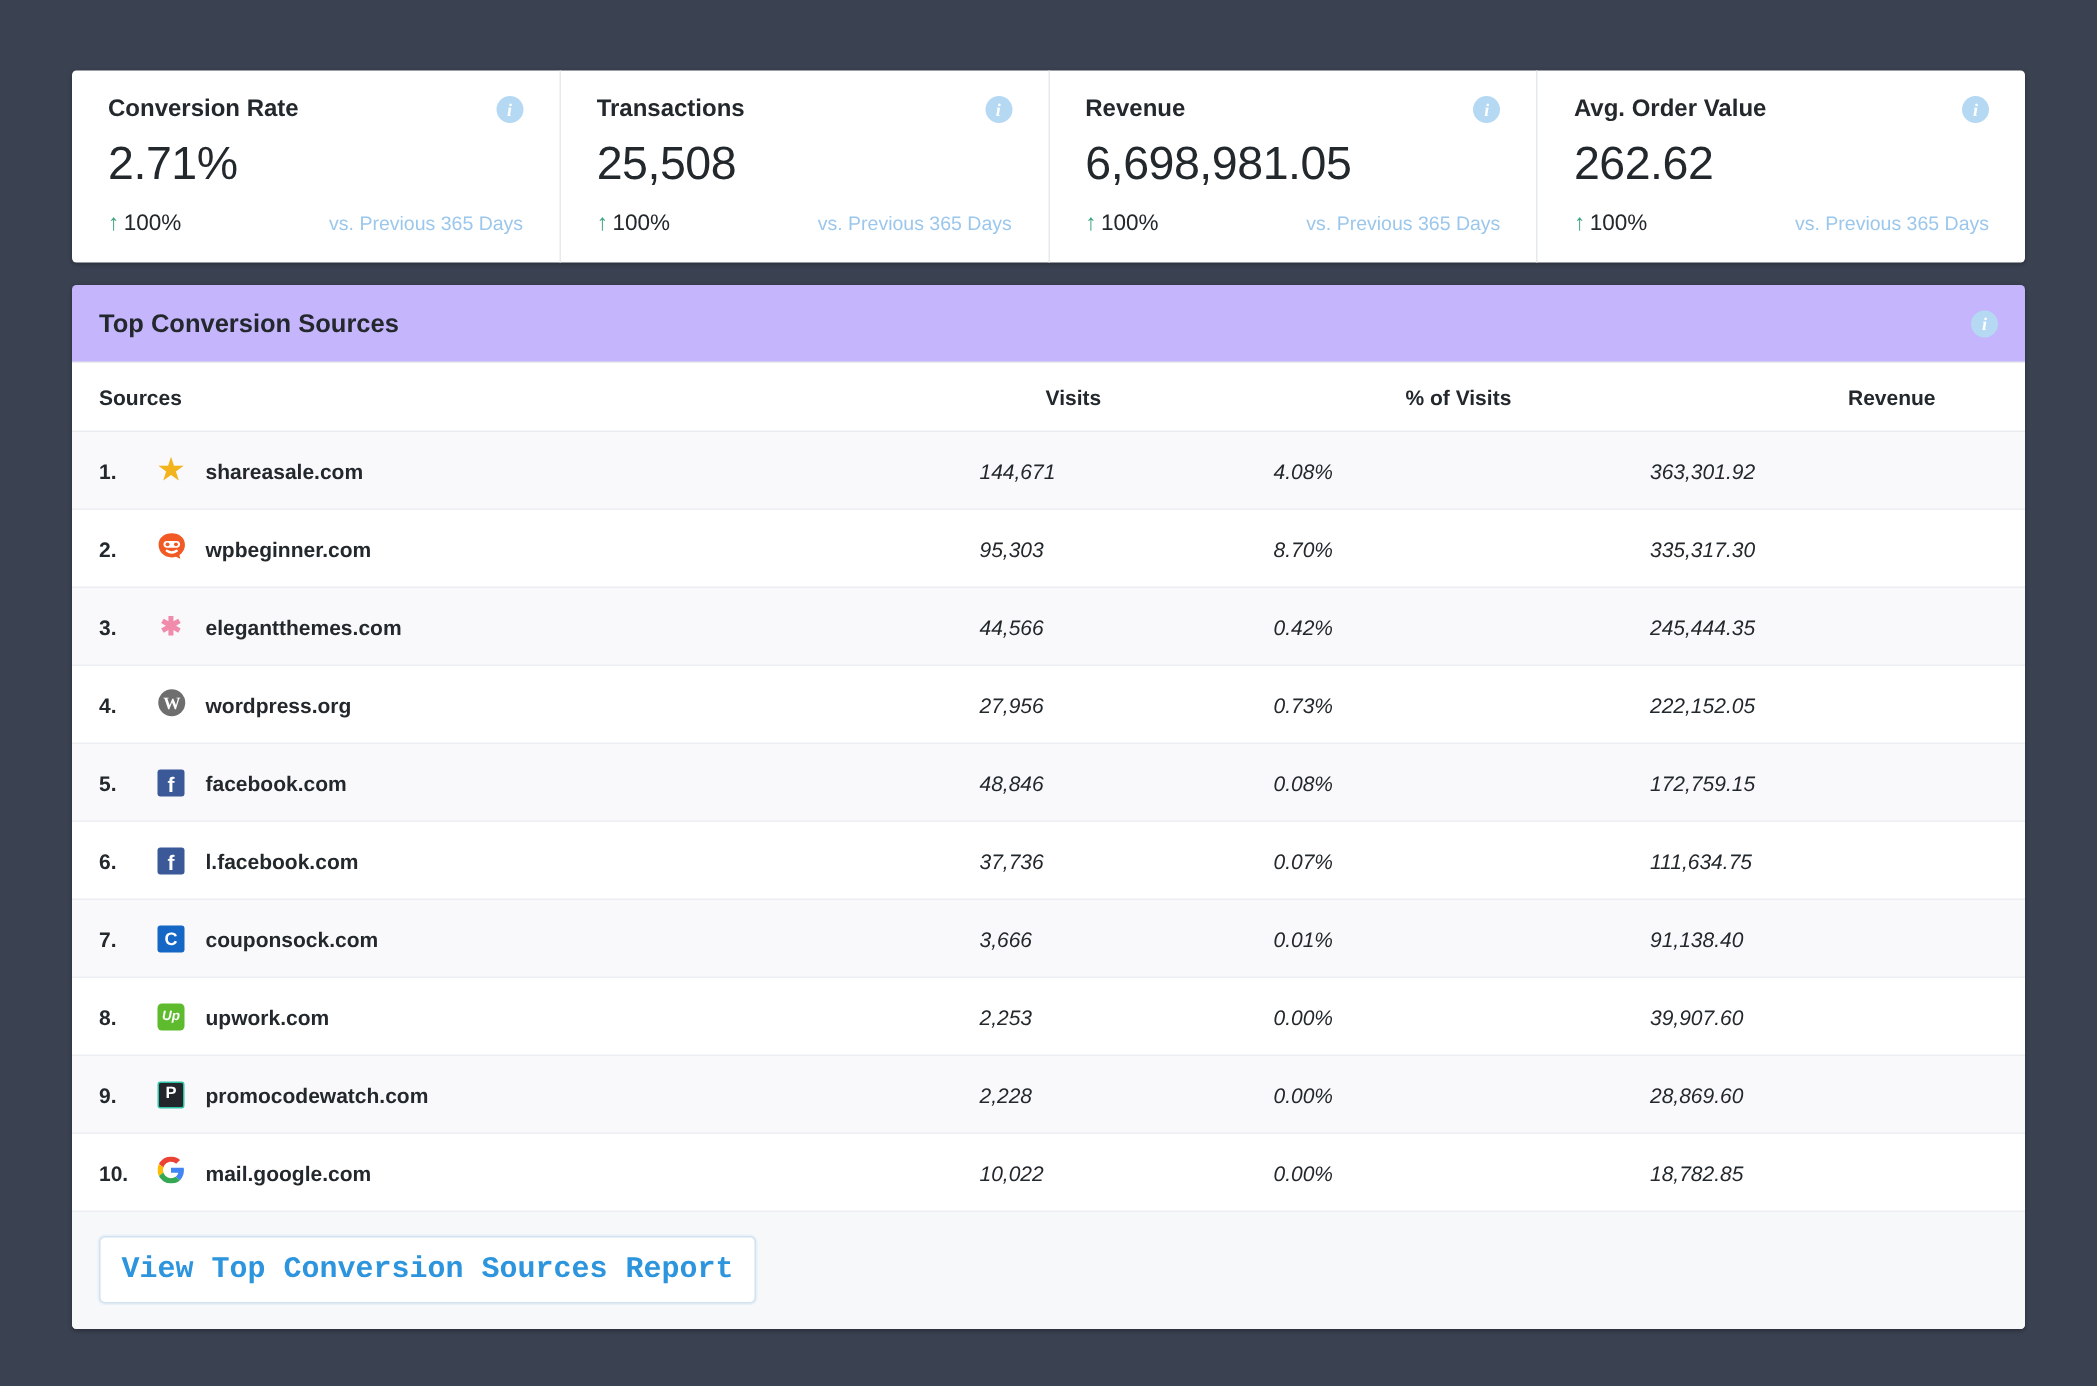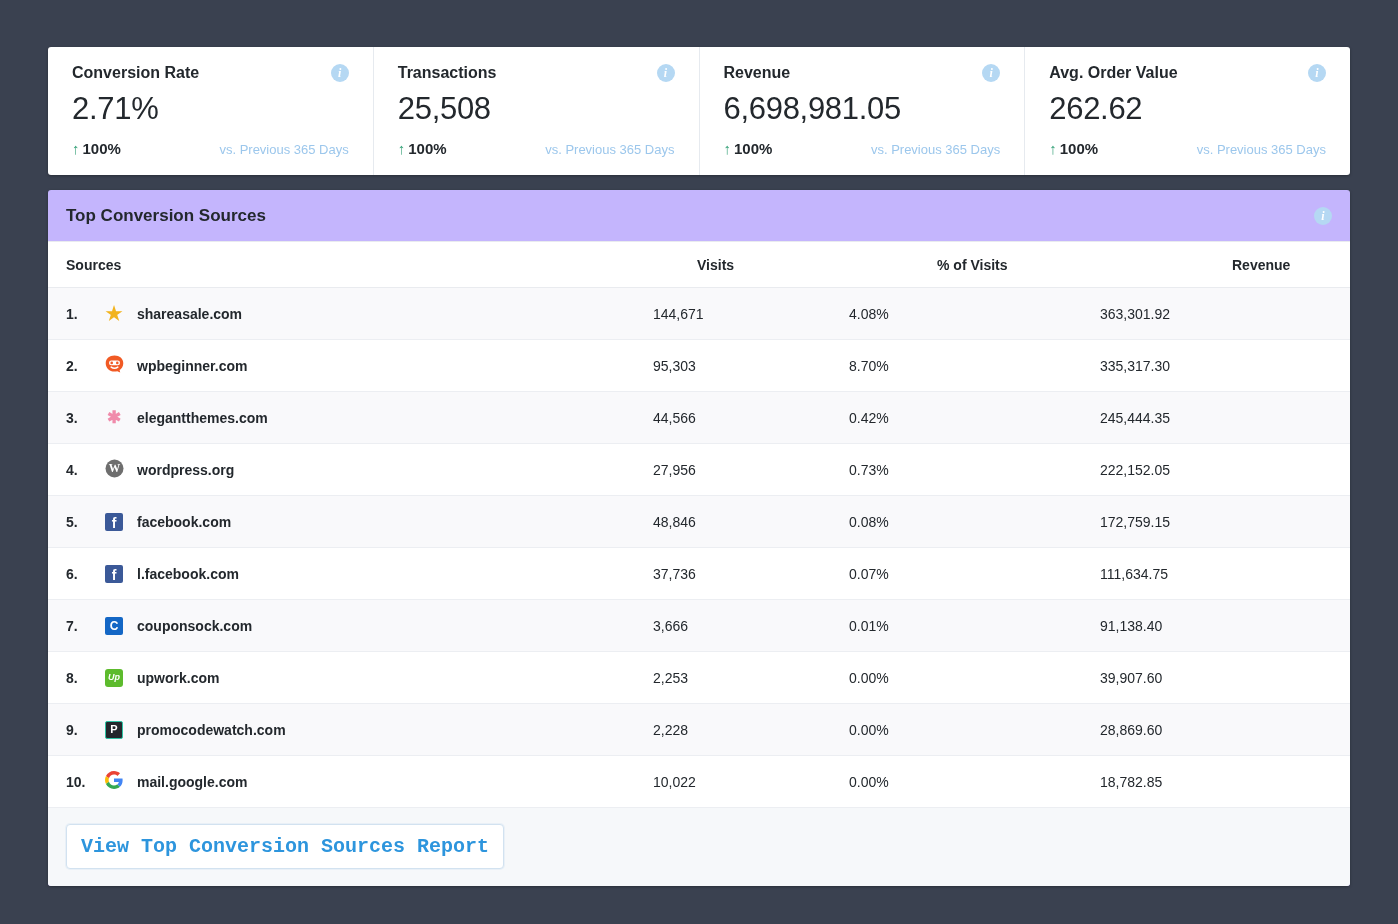--- a/index.html
+++ b/index.html
@@ -39,21 +39,21 @@
   .metric-value {
     margin-top: 9px;
     font-size: 31px; font-weight: 400; letter-spacing: -0.3px; color: #23282d;
   }
   .metric-foot {
     margin-top: 13px;
     display: flex; justify-content: space-between; align-items: baseline;
   }
   .change-group { display: flex; align-items: baseline; gap: 3px; }
   .up-arrow { color: #3ba47c; font-weight: bold; font-size: 15px; }
-  .change-value { font-size: 15px; font-weight: bold; color: #23282d; }
+  .change-value { font-size: 15px; font-weight: normal; color: #23282d; }
   .compare-label { font-size: 13px; color: #9cc7ec; }
 
   
   .table-card {
     margin-top: 15px;
     background: #c4b5fd;
     border-radius: 3px;
     box-shadow: 0 1px 3px rgba(0,0,0,.3);
     overflow: hidden;
   }
@@ -84,21 +84,21 @@
     height: 52px;
     padding: 0 18px;
     font-size: 14px;
     border-bottom: 1px solid #eceef2;
     background: #fff;
   }
   .row:nth-child(odd) { background: #f9f9fb; }
   .rank-cell { font-weight: bold; }
   .source-cell { display: flex; align-items: center; gap: 13px; font-weight: bold; min-width: 0; }
   .icon-slot { width: 20px; height: 20px; display: flex; align-items: center; justify-content: center; flex: 0 0 auto; }
-  .num-cell { font-weight: 400; color: #23282d; }
+  .num-cell { font-weight: 400; color: #23282d; font-style: italic; }
 
   .table-footer {
     background: #f6f8fa;
     padding: 16px 18px 17px;
   }
   .report-btn {
     display: inline-block;
     background: #fff;
     border: 1px solid #d2e2f0;
     border-radius: 4px;

